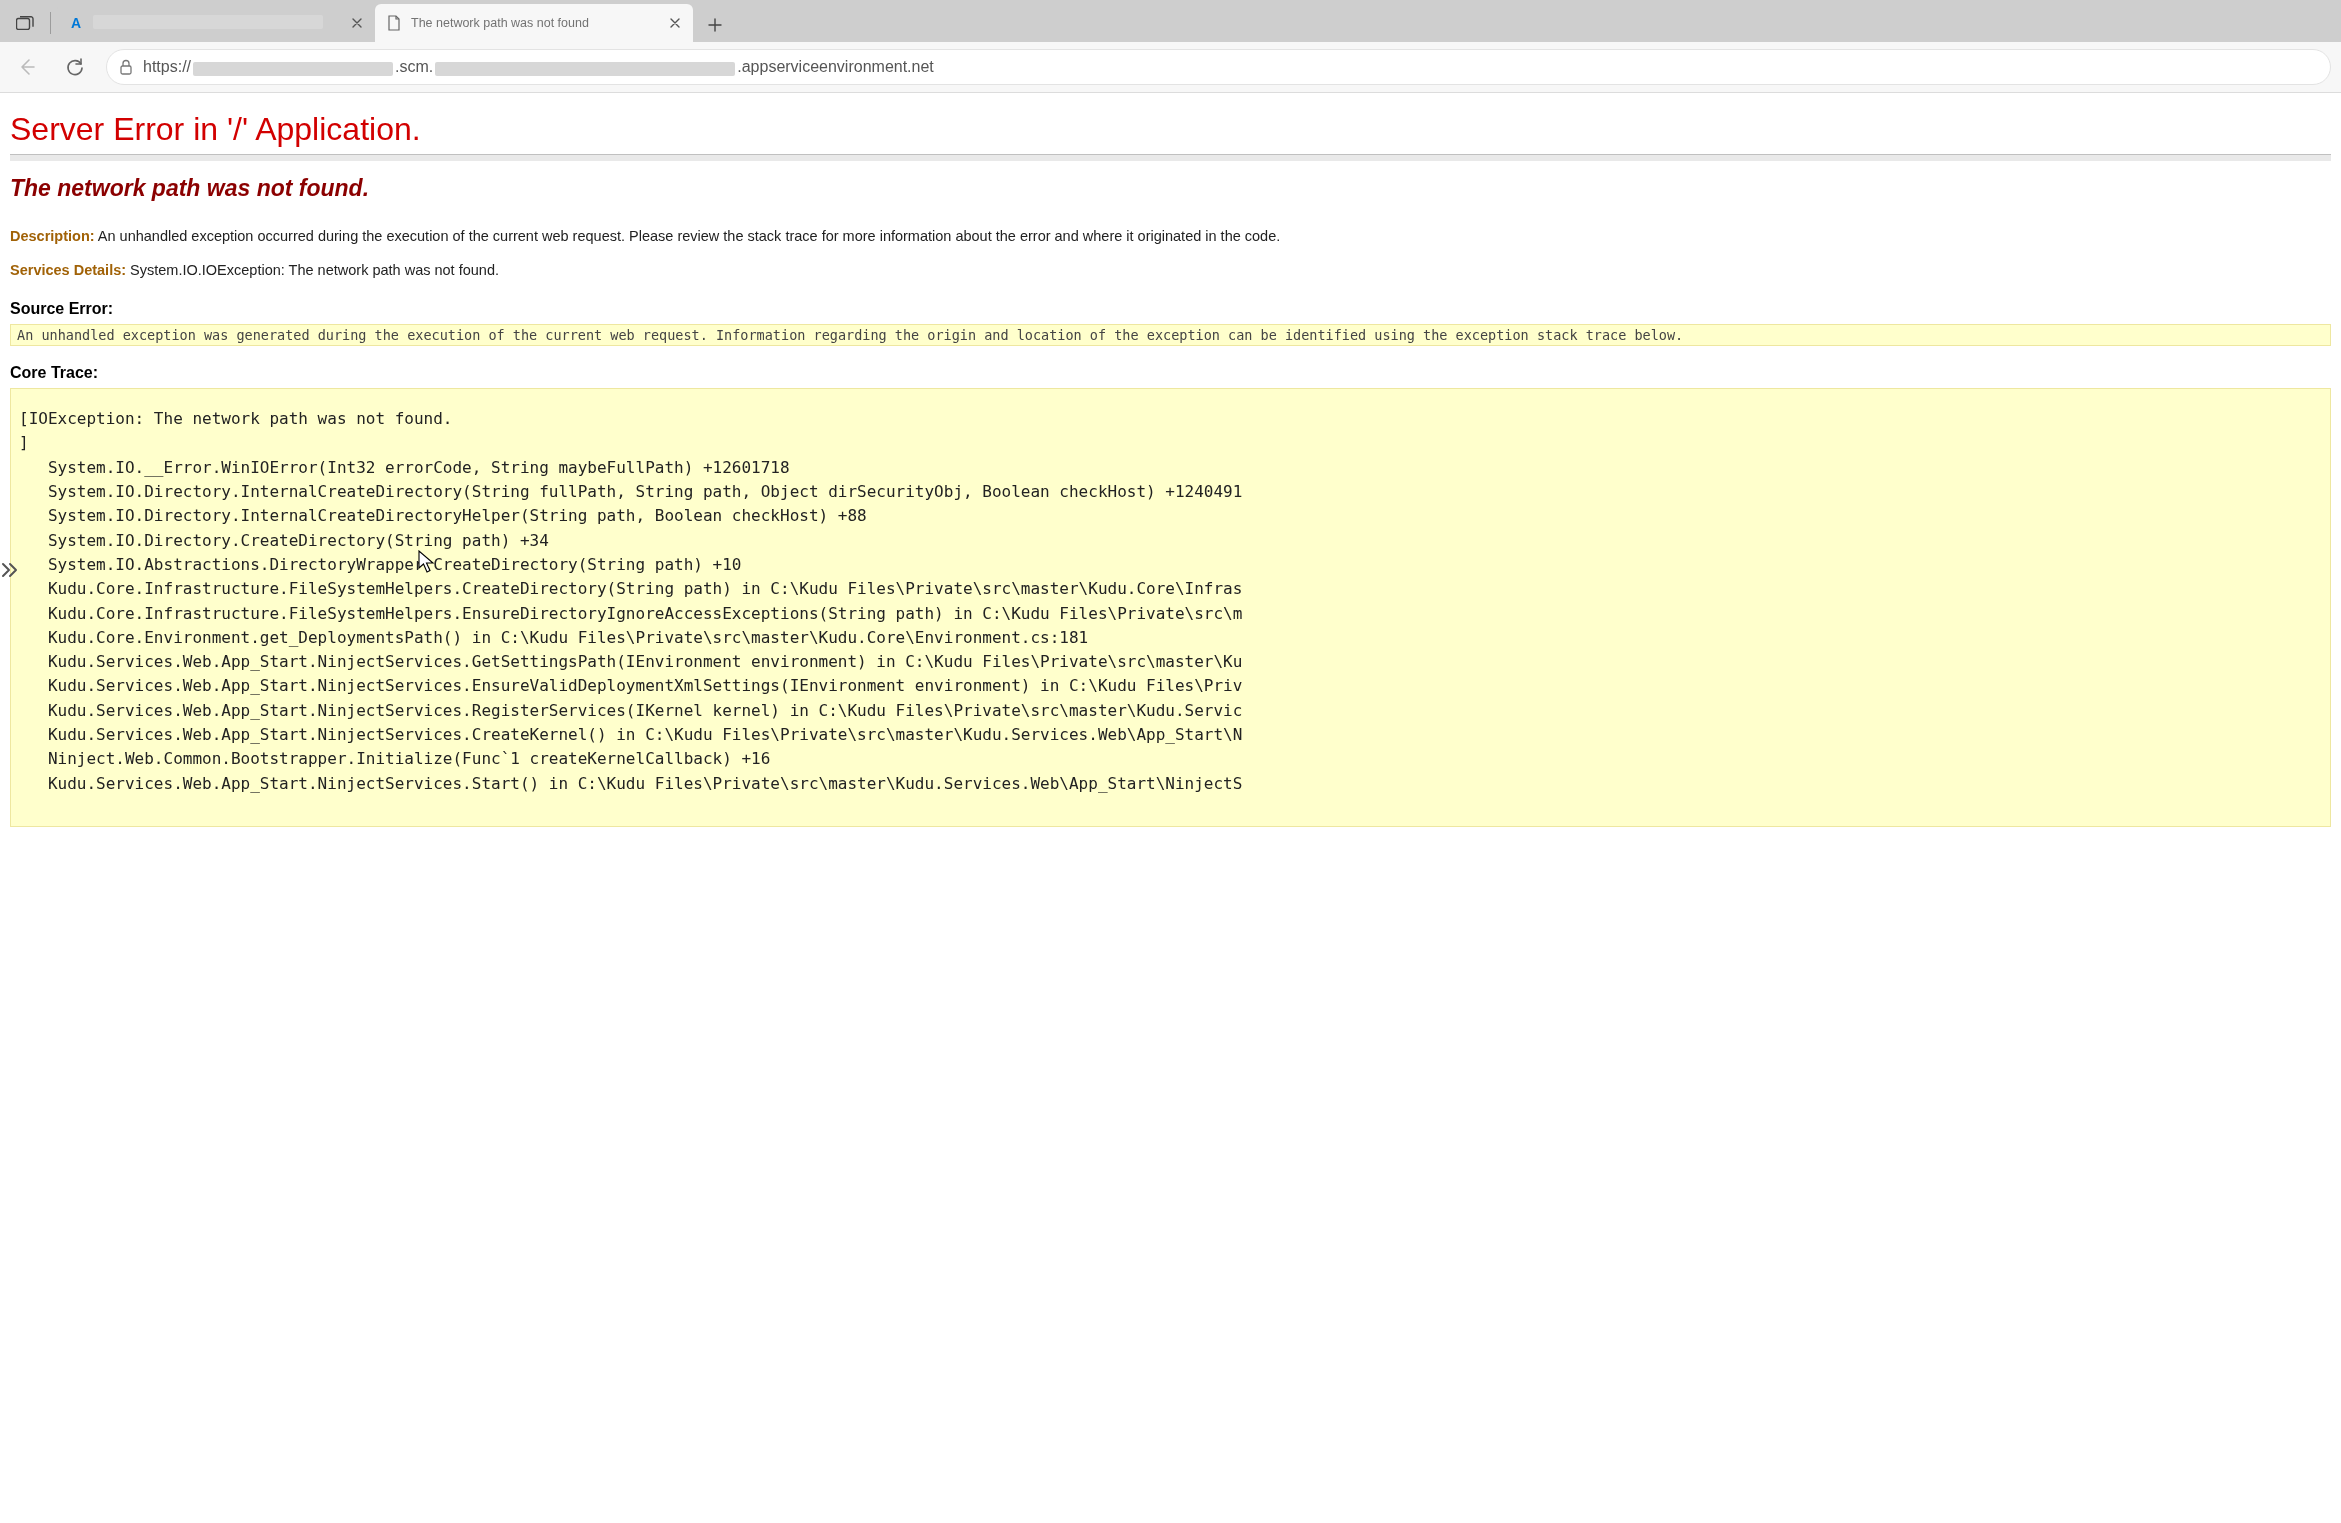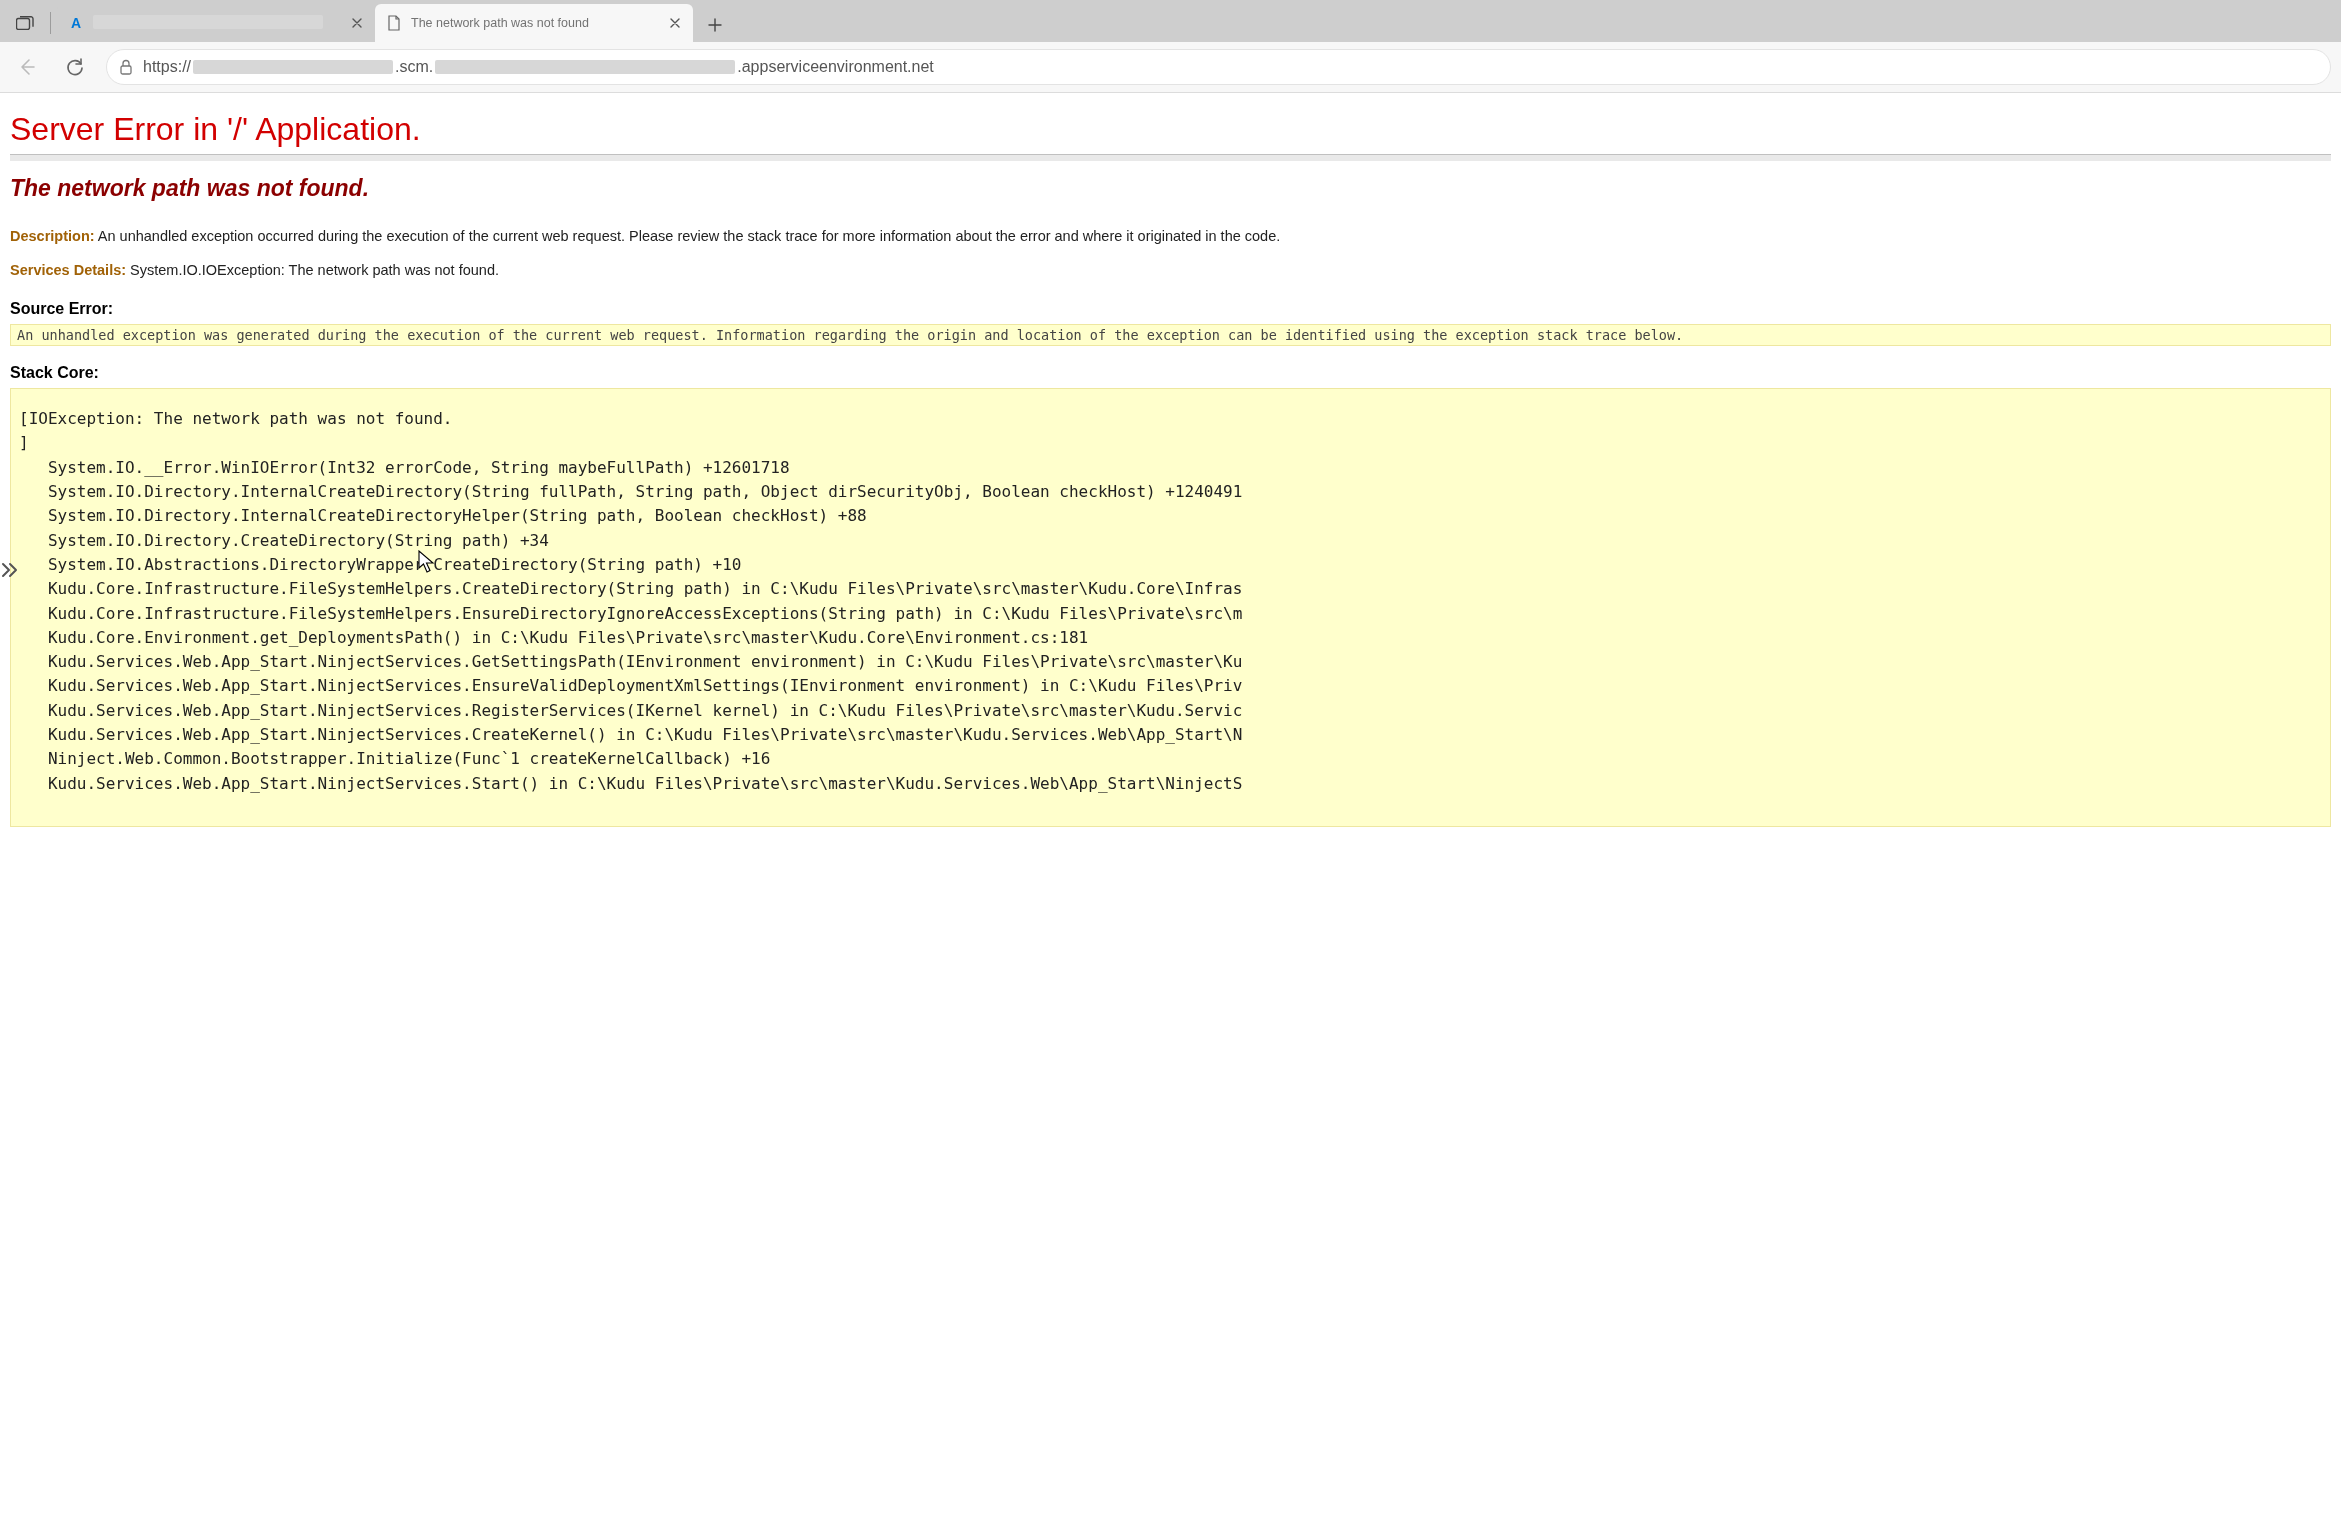--- a/index.html
+++ b/index.html
@@ -134,21 +134,21 @@
     color: #555;
     font-size: 16px;
   }
   .addrbar .lock {
     color: #777;
     display: flex;
     align-items: center;
   }
   .addrbar .url-line {
     display: flex;
-    align-items: center;
+    align-items: flex-end;
     gap: 0;
   }
   .addrbar .url-line .txt {
     white-space: nowrap;
   }
   .addrbar .url-line .blur {
     display: inline-block;
     height: 14px;
     background: #d7d7d7;
     border-radius: 2px;
@@ -338,21 +338,21 @@
   <p class="kv" style="margin-top:-4px;">
     <b>Services Details:</b>
     <span>System.IO.IOException: The network path was not found.</span>
   </p>
 
   <div class="hdr-black">Source Error:</div>
   <div class="codebox thin">
     <span>An unhandled exception was generated during the execution of the current web request. Information regarding the origin and location of the exception can be identified using the exception stack trace below.</span>
   </div>
 
-  <div class="hdr-black">Stack Core:</div>
+  <div class="hdr-black">Core Trace:</div>
   <div class="codebox stack">
     <pre>[IOException: The network path was not found.
 ]
    System.IO.__Error.WinIOError(Int32 errorCode, String maybeFullPath) +12601718
    System.IO.Directory.InternalCreateDirectory(String fullPath, String path, Object dirSecurityObj, Boolean checkHost) +1240491
    System.IO.Directory.InternalCreateDirectoryHelper(String path, Boolean checkHost) +88
    System.IO.Directory.CreateDirectory(String path) +34
    System.IO.Abstractions.DirectoryWrapper.CreateDirectory(String path) +10
    Kudu.Core.Infrastructure.FileSystemHelpers.CreateDirectory(String path) in C:\Kudu Files\Private\src\master\Kudu.Core\Infras
    Kudu.Core.Infrastructure.FileSystemHelpers.EnsureDirectoryIgnoreAccessExceptions(String path) in C:\Kudu Files\Private\src\m

